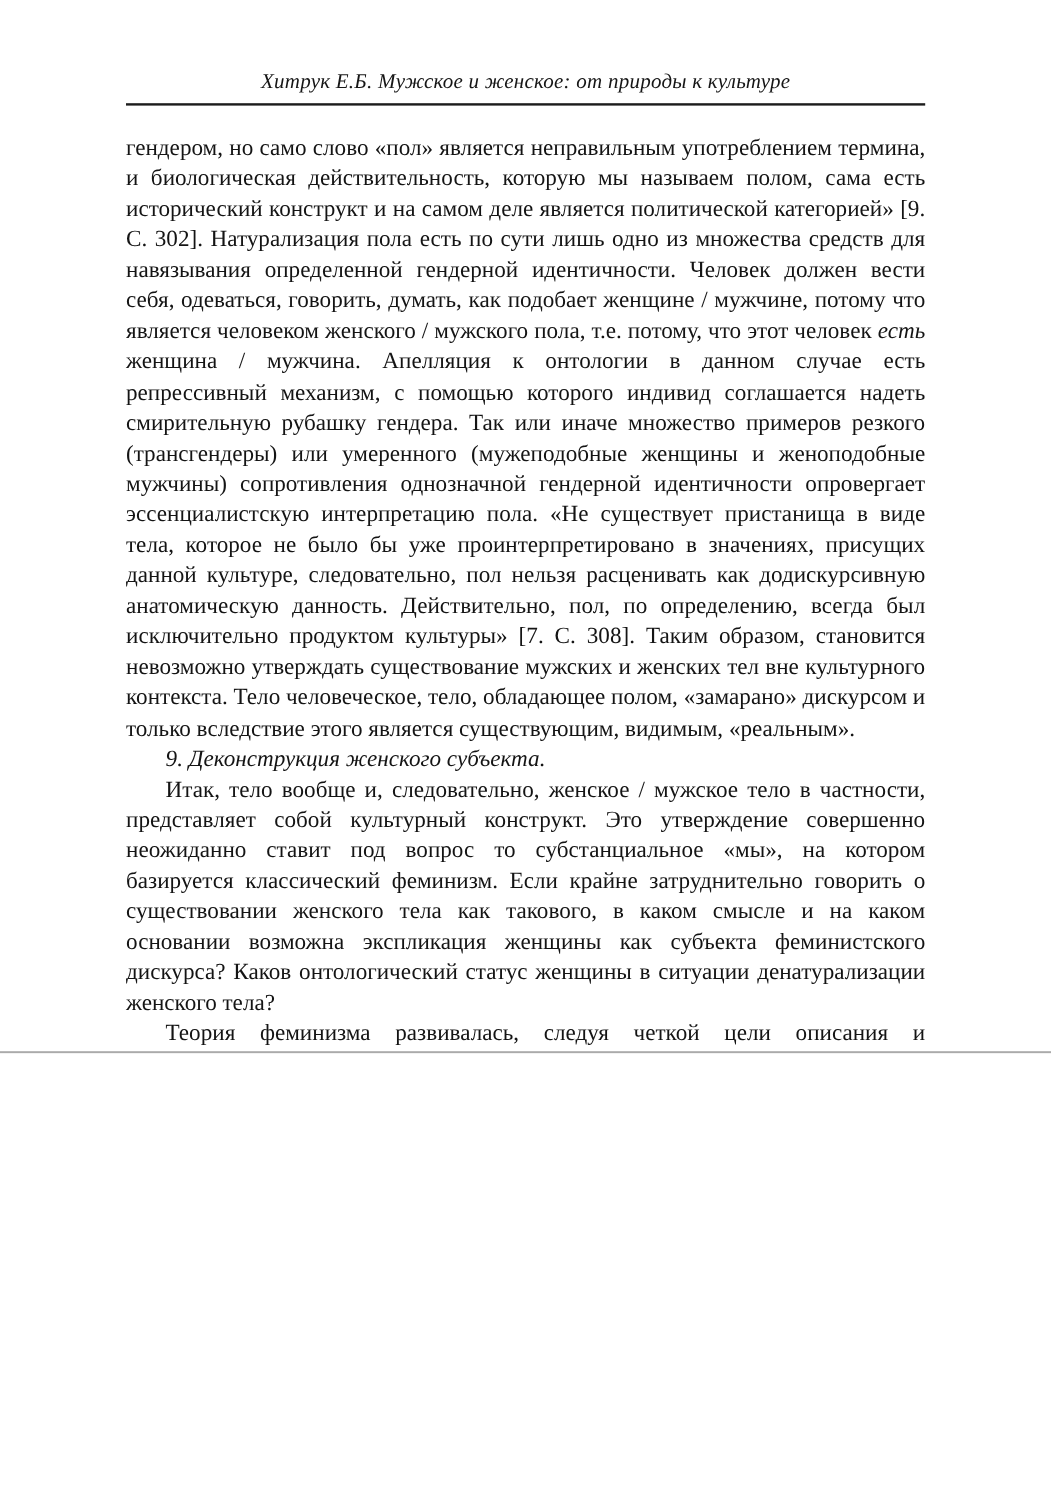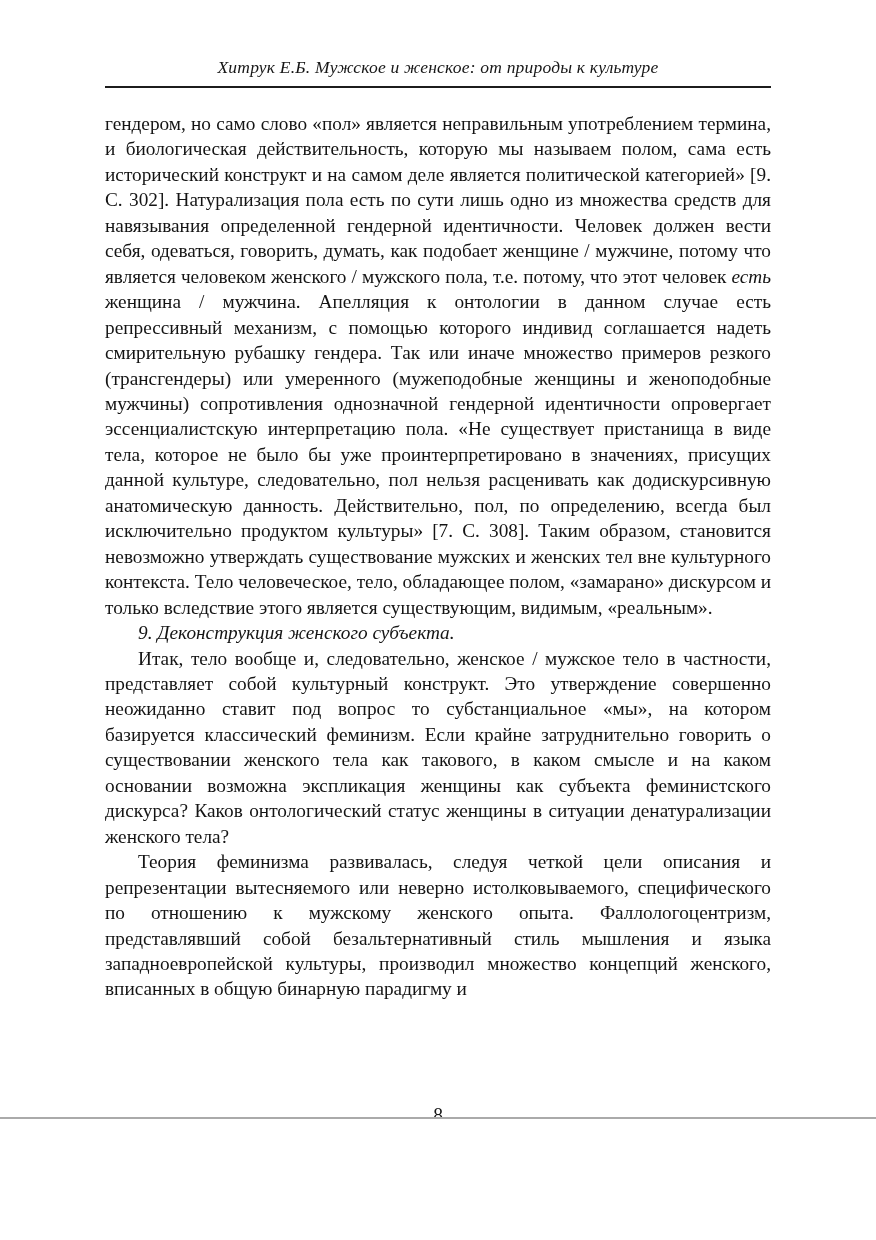--- a/index.html
+++ b/index.html
@@ -3,21 +3,21 @@
 <meta charset="utf-8">
 <style>
   html, body {
     margin: 0;
     padding: 0;
     background: #ffffff;
   }
   .page {
     position: relative;
     width: 876px;
-    height: 1119px;
+    height: 878px;
     background: #ffffff;
     overflow: hidden;
     font-family: "Liberation Serif", "DejaVu Serif", serif;
     color: #141414;
   }
   .page-inner {
     position: absolute;
     top: 56px;
     left: 105px;
     width: 666px;

